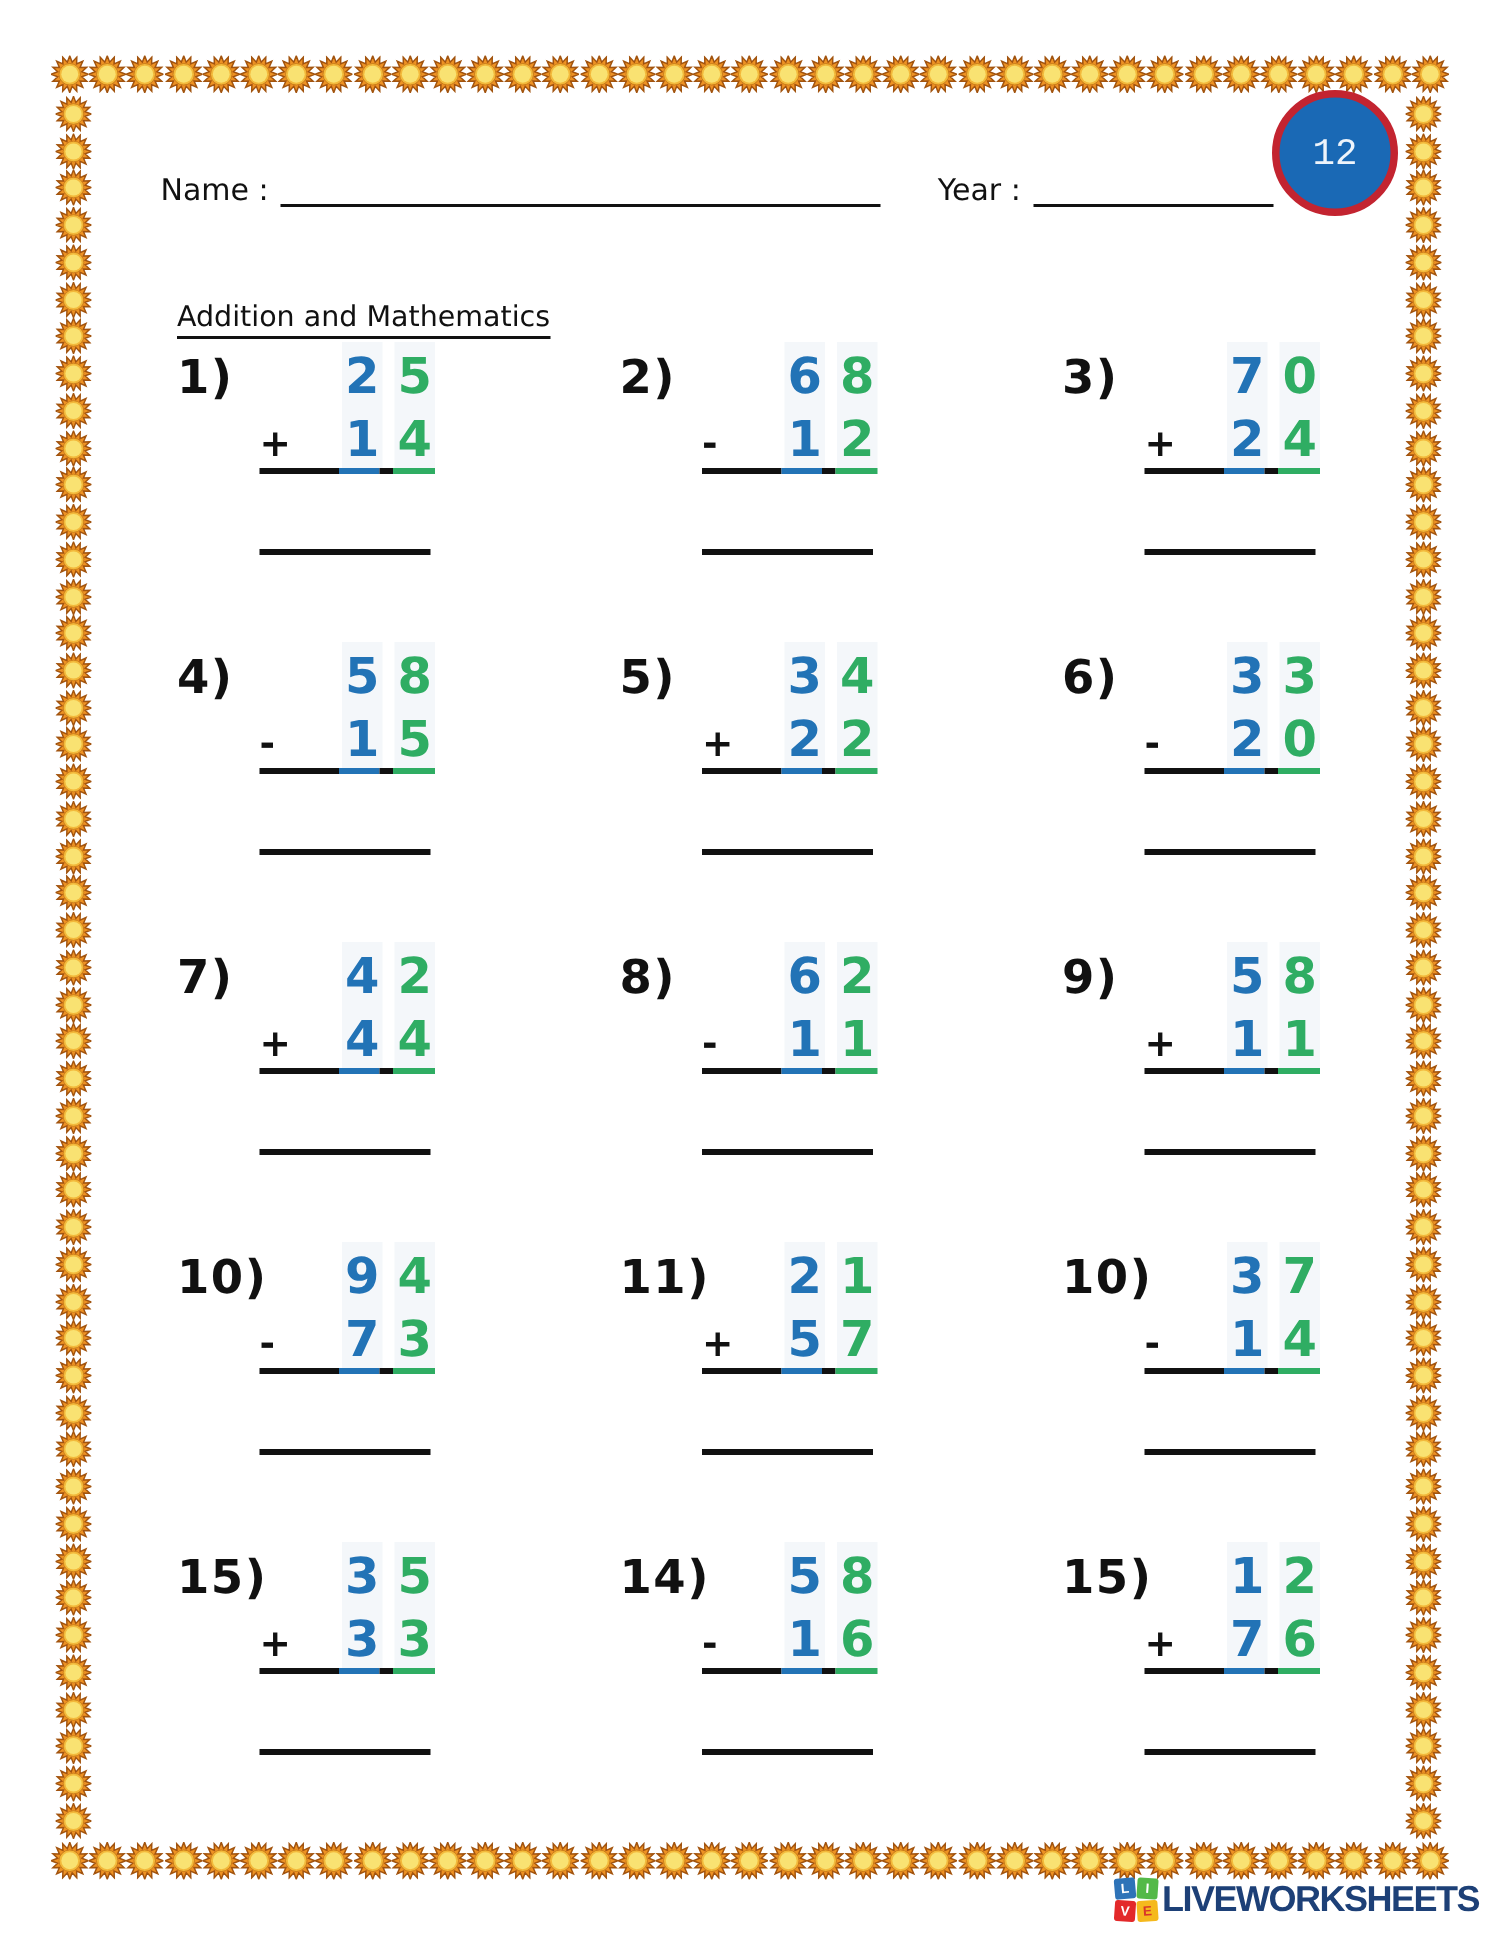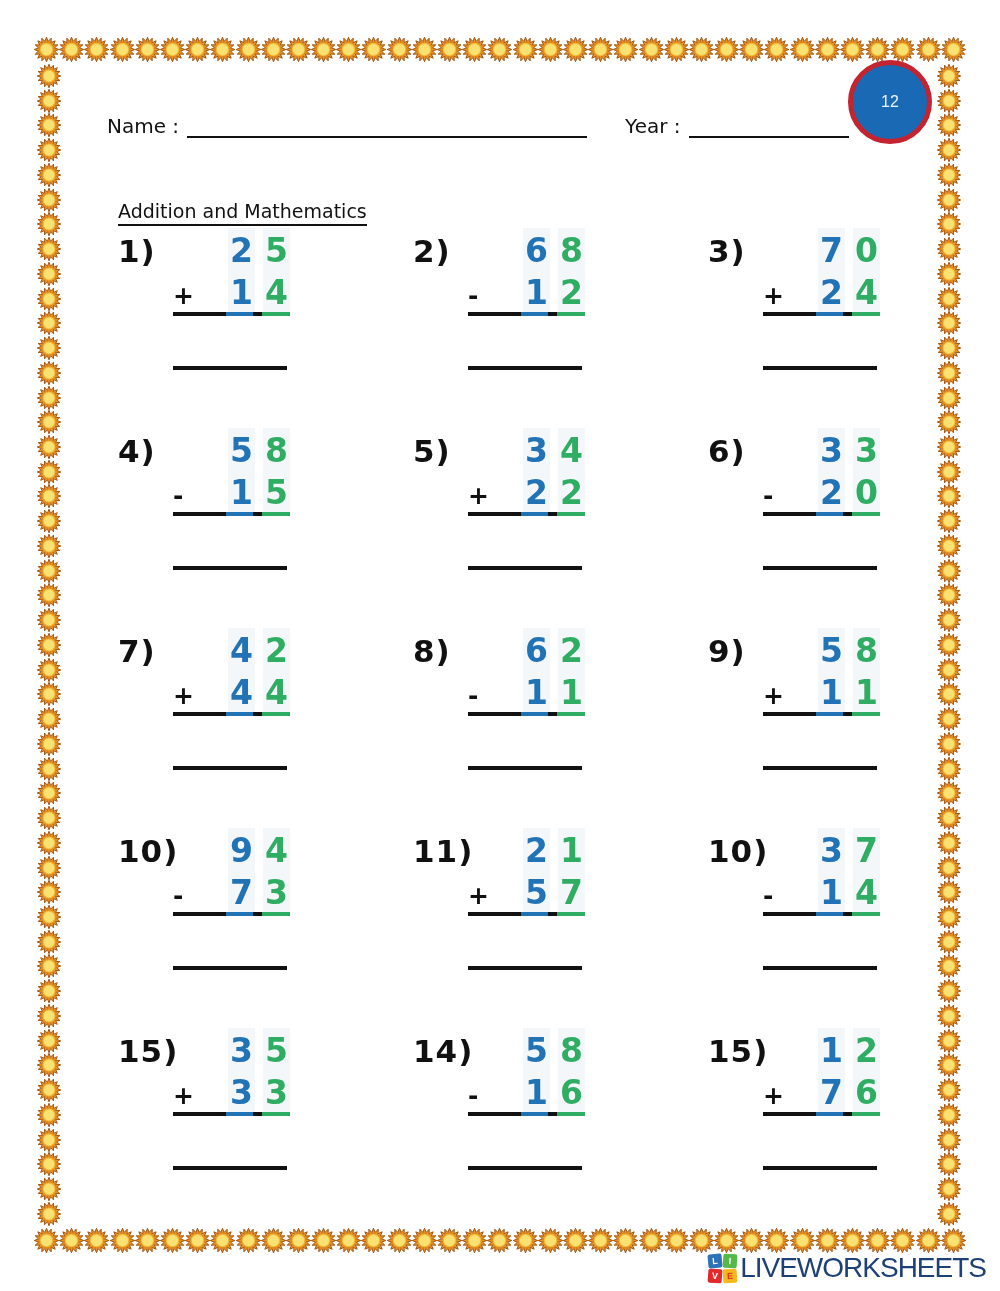--- a/index.html
+++ b/index.html
@@ -23,21 +23,21 @@
   .name-line{width:400px;margin-right:38px;}
   .class-line{width:160px;}
   .title{position:absolute;left:0;top:172px;width:1000px;text-align:center;font-size:19px;}
   .subtitle{position:absolute;left:118px;top:200px;font-size:19px;border-bottom:2px solid #111;
             padding-bottom:2px;}
 
   
   .badge{position:absolute;left:848px;top:60px;width:74px;height:74px;border-radius:50%;
          background:var(--badge_fill,#1A69B5);border:5px solid var(--badge_ring,#C32430);
          display:flex;align-items:center;justify-content:center;z-index:3;}
-  .badge span{color:#eef4fb;font-family:Liberation Sans, sans-serif;font-size:16px;}
+  .badge span{color:#eef4fb;font-family:Liberation Mono, monospace;font-size:25px;}
 
   
   .grid{position:absolute;left:118px;top:228px;display:grid;
         grid-template-columns:repeat(3,172px);grid-auto-rows:150px;column-gap:123px;row-gap:50px;}
   .problem{position:relative;width:172px;}
   .prow{display:flex;align-items:baseline;height:46px;line-height:46px;}
   .prow.second{height:38px;line-height:38px;}
   .pnum{font-size:31px;font-weight:700;letter-spacing:1px;}
   .op{font-size:25px;font-weight:700;margin-left:55px;}
   .digits{margin-left:auto;display:flex;gap:8px;}
@@ -53,21 +53,21 @@
 
   
   .footer{position:absolute;right:14px;top:1252px;display:flex;align-items:center;z-index:2;}
   .tiles{display:grid;grid-template-columns:14px 14px;grid-auto-rows:14px;gap:1px;margin-right:3px;}
   .tile{display:flex;align-items:center;justify-content:center;color:#fff;font-size:9px;
         font-weight:700;font-family:"Liberation Sans",sans-serif;border-radius:2px;}
   .tile.t0{background:#2E73B8;transform:rotate(-5deg);}
   .tile.t1{background:#54B948;transform:rotate(4deg);}
   .tile.t2{background:#E3292A;transform:rotate(4deg);}
   .tile.t3{background:#F5B91D;transform:rotate(-4deg);color:#d8352a;}
-  .brand{font-family:"Liberation Sans",sans-serif;font-weight:normal;font-size:28px;
+  .brand{font-family:"Liberation Sans",sans-serif;font-weight:bold;font-size:24px;
          letter-spacing:-1px;color:var(--brand_text,#1D4077);}
 </style>
 </head>
 <body>
 
 <div class="page">
 
   <div class="sunrow sun-top">
       <svg class="sun" viewBox="0 0 40 40">
         <polygon points="39.6,20.0 32.9,22.6 38.1,27.5 31.0,27.3 33.9,33.9 27.3,31.0 27.5,38.1 22.6,32.9 20.0,39.6 17.4,32.9 12.5,38.1 12.7,31.0 6.1,33.9 9.0,27.3 1.9,27.5 7.1,22.6 0.4,20.0 7.1,17.4 1.9,12.5 9.0,12.7 6.1,6.1 12.7,9.0 12.5,1.9 17.4,7.1 20.0,0.4 22.6,7.1 27.5,1.9 27.3,9.0 33.9,6.1 31.0,12.7 38.1,12.5 32.9,17.4" fill="#EE9224" stroke="#A2540F" stroke-width="1.6"></polygon>

